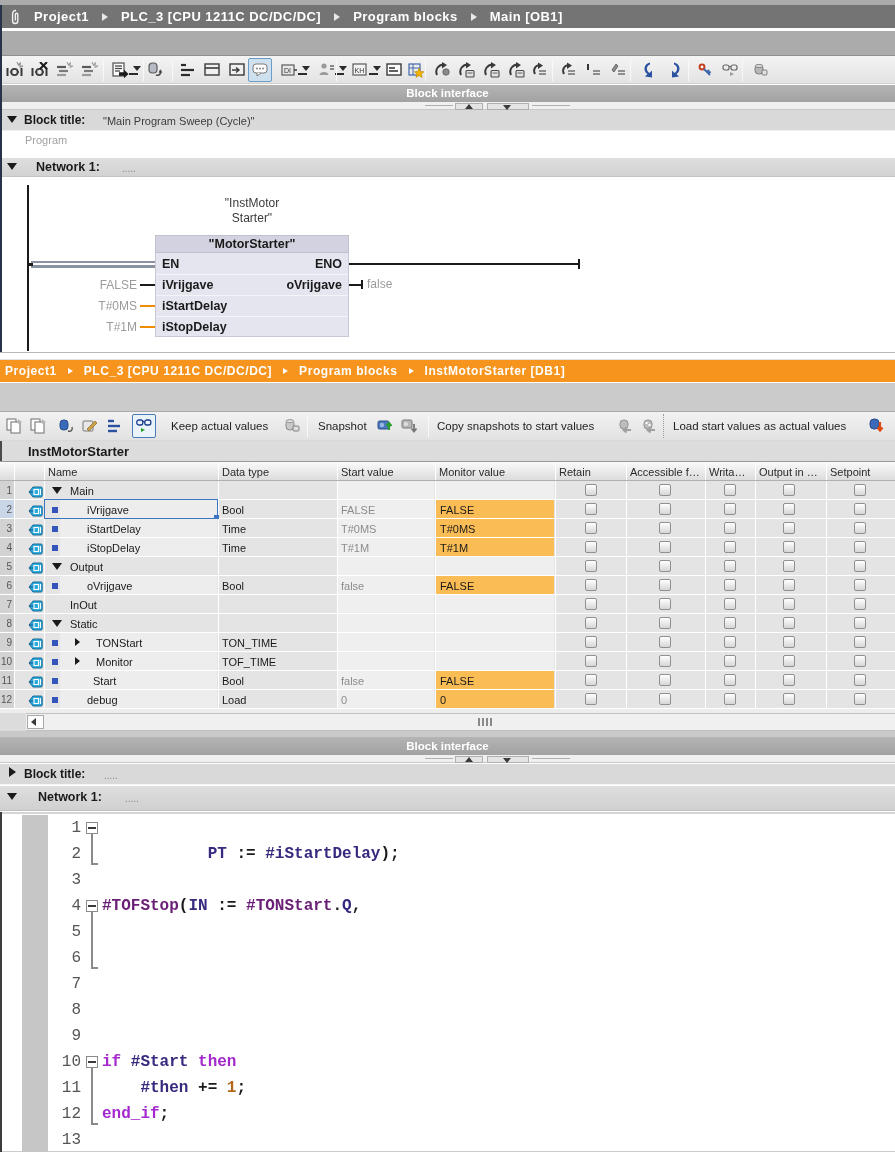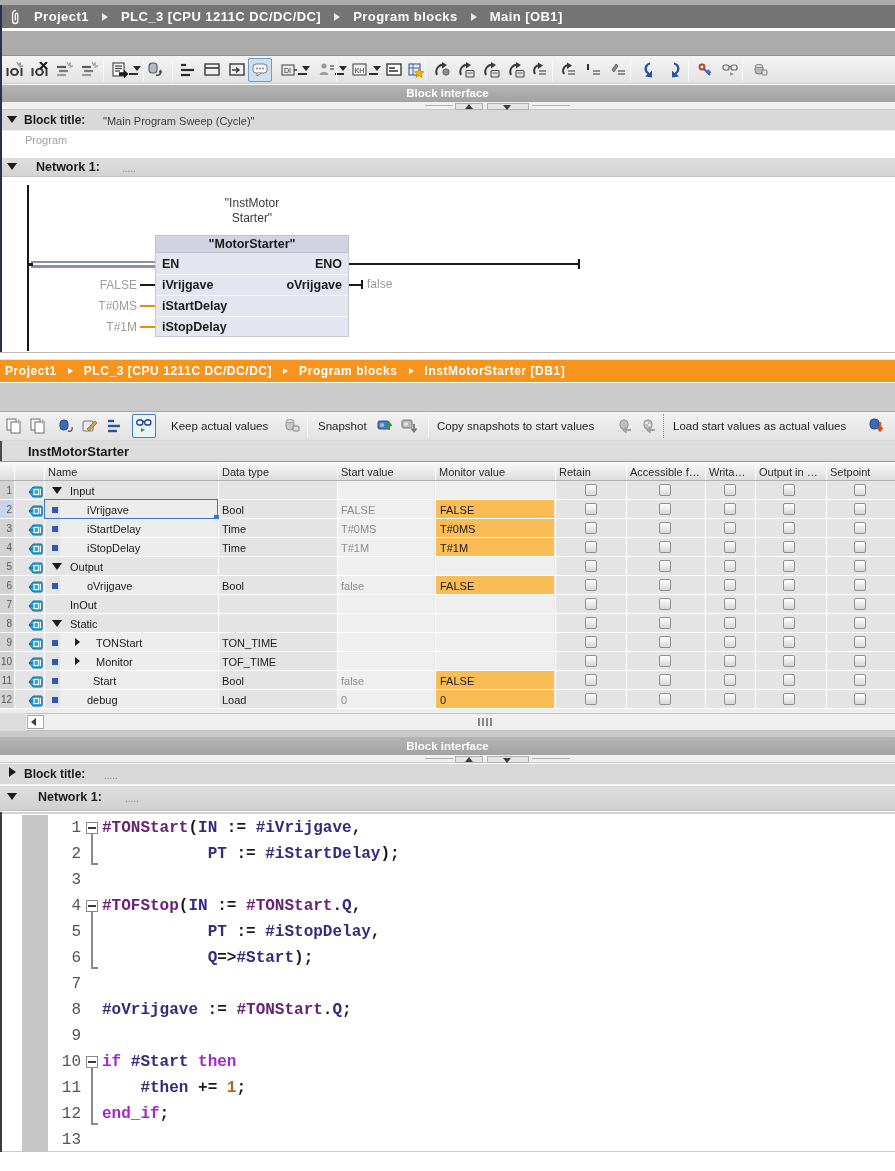--- a/index.html
+++ b/index.html
@@ -358,21 +358,21 @@
 <div style="position:absolute;left:0px;top:481px;width:12px;height:18px;text-align:right;font-size:10px;color:#555;line-height:19px;">1</div>
 <div style="position:absolute;left:338px;top:481px;width:96px;height:18px;background:#efefef;"></div>
 <div style="position:absolute;left:436px;top:481px;width:118px;height:18px;background:#efefef;"></div>
 <div style="position:absolute;left:28px;top:484px;"><svg width="15" height="12">
         <path d="M5 1 L13 1 Q14.2 1 14.2 2.2 L14.2 9.8 Q14.2 11 13 11 L5 11 L1 6 Z" fill="#29a8dc" stroke="#1a6a96" stroke-width="1"></path>
         <rect x="6" y="3.5" width="4.5" height="5" fill="none" stroke="#fff" stroke-width="1.1"></rect>
         <line x1="12.4" y1="3" x2="12.4" y2="9" stroke="#fff" stroke-width="1.1"></line>
         <line x1="1.5" y1="6" x2="5" y2="6" stroke="#1a6a96" stroke-width="1.4"></line>
       </svg></div>
 <div style="position:absolute;left:52px;top:487px;width:0px;height:0px;border-left:5px solid transparent;border-right:5px solid transparent;border-top:7px solid #1a1a1a;"></div>
-<div style="position:absolute;left:70px;top:484px;font-size:11px;color:#1a1a1a;white-space:pre;line-height:14px;">Input</div>
+<div style="position:absolute;left:70px;top:484px;font-size:11px;color:#1a1a1a;white-space:pre;line-height:14px;">Main</div>
 <div style="position:absolute;left:14px;top:481px;width:1px;height:18px;background:#fff;"></div>
 <div style="position:absolute;left:44px;top:481px;width:1px;height:18px;background:#fff;"></div>
 <div style="position:absolute;left:218px;top:481px;width:1px;height:18px;background:#fff;"></div>
 <div style="position:absolute;left:337px;top:481px;width:1px;height:18px;background:#fff;"></div>
 <div style="position:absolute;left:435px;top:481px;width:1px;height:18px;background:#fff;"></div>
 <div style="position:absolute;left:555px;top:481px;width:1px;height:18px;background:#fff;"></div>
 <div style="position:absolute;left:626px;top:481px;width:1px;height:18px;background:#fff;"></div>
 <div style="position:absolute;left:705px;top:481px;width:1px;height:18px;background:#fff;"></div>
 <div style="position:absolute;left:755px;top:481px;width:1px;height:18px;background:#fff;"></div>
 <div style="position:absolute;left:826px;top:481px;width:1px;height:18px;background:#fff;"></div>
@@ -757,26 +757,22 @@
 <div class="mono" style="position:absolute;left:40px;top:893px;width:41px;height:26px;text-align:right;font-size:16px;line-height:26px;color:#555;">4</div>
 <div class="mono" style="position:absolute;left:40px;top:919px;width:41px;height:26px;text-align:right;font-size:16px;line-height:26px;color:#555;">5</div>
 <div class="mono" style="position:absolute;left:40px;top:945px;width:41px;height:26px;text-align:right;font-size:16px;line-height:26px;color:#555;">6</div>
 <div class="mono" style="position:absolute;left:40px;top:971px;width:41px;height:26px;text-align:right;font-size:16px;line-height:26px;color:#555;">7</div>
 <div class="mono" style="position:absolute;left:40px;top:997px;width:41px;height:26px;text-align:right;font-size:16px;line-height:26px;color:#555;">8</div>
 <div class="mono" style="position:absolute;left:40px;top:1023px;width:41px;height:26px;text-align:right;font-size:16px;line-height:26px;color:#555;">9</div>
 <div class="mono" style="position:absolute;left:40px;top:1049px;width:41px;height:26px;text-align:right;font-size:16px;line-height:26px;color:#555;">10</div>
 <div class="mono" style="position:absolute;left:40px;top:1075px;width:41px;height:26px;text-align:right;font-size:16px;line-height:26px;color:#555;">11</div>
 <div class="mono" style="position:absolute;left:40px;top:1101px;width:41px;height:26px;text-align:right;font-size:16px;line-height:26px;color:#555;">12</div>
 <div class="mono" style="position:absolute;left:40px;top:1127px;width:41px;height:26px;text-align:right;font-size:16px;line-height:26px;color:#555;">13</div>
-<div class="mono" style="position:absolute;left:102px;top:815px;font-size:16px;line-height:26px;white-space:pre;font-weight:bold;"><span style="color:#6b2077">#TONStart</span><span style="color:#1a1a1a">(</span><span style="color:#38297f">IN</span><span style="color:#1a1a1a"> := </span><span style="color:#38297f">#iVrijgave</span><span style="color:#1a1a1a">,</span></div>
 <div class="mono" style="position:absolute;left:102px;top:841px;font-size:16px;line-height:26px;white-space:pre;font-weight:bold;"><span style="color:#1a1a1a">           </span><span style="color:#38297f">PT</span><span style="color:#1a1a1a"> := </span><span style="color:#38297f">#iStartDelay</span><span style="color:#1a1a1a">);</span></div>
 <div class="mono" style="position:absolute;left:102px;top:893px;font-size:16px;line-height:26px;white-space:pre;font-weight:bold;"><span style="color:#6b2077">#TOFStop</span><span style="color:#1a1a1a">(</span><span style="color:#38297f">IN</span><span style="color:#1a1a1a"> := </span><span style="color:#6b2077">#TONStart</span><span style="color:#1a1a1a">.</span><span style="color:#38297f">Q</span><span style="color:#1a1a1a">,</span></div>
-<div class="mono" style="position:absolute;left:102px;top:919px;font-size:16px;line-height:26px;white-space:pre;font-weight:bold;"><span style="color:#1a1a1a">           </span><span style="color:#38297f">PT</span><span style="color:#1a1a1a"> := </span><span style="color:#38297f">#iStopDelay</span><span style="color:#1a1a1a">,</span></div>
-<div class="mono" style="position:absolute;left:102px;top:945px;font-size:16px;line-height:26px;white-space:pre;font-weight:bold;"><span style="color:#1a1a1a">           </span><span style="color:#38297f">Q</span><span style="color:#1a1a1a">=&gt;</span><span style="color:#38297f">#Start</span><span style="color:#1a1a1a">);</span></div>
-<div class="mono" style="position:absolute;left:102px;top:997px;font-size:16px;line-height:26px;white-space:pre;font-weight:bold;"><span style="color:#38297f">#oVrijgave</span><span style="color:#1a1a1a"> := </span><span style="color:#6b2077">#TONStart</span><span style="color:#1a1a1a">.</span><span style="color:#38297f">Q</span><span style="color:#1a1a1a">;</span></div>
 <div class="mono" style="position:absolute;left:102px;top:1049px;font-size:16px;line-height:26px;white-space:pre;font-weight:bold;"><span style="color:#a428ce">if</span><span style="color:#1a1a1a"> </span><span style="color:#38297f">#Start</span><span style="color:#1a1a1a"> </span><span style="color:#a428ce">then</span></div>
 <div class="mono" style="position:absolute;left:102px;top:1075px;font-size:16px;line-height:26px;white-space:pre;font-weight:bold;"><span style="color:#1a1a1a">    </span><span style="color:#38297f">#then</span><span style="color:#1a1a1a"> += </span><span style="color:#b26818">1</span><span style="color:#1a1a1a">;</span></div>
 <div class="mono" style="position:absolute;left:102px;top:1101px;font-size:16px;line-height:26px;white-space:pre;font-weight:bold;"><span style="color:#a428ce">end_if</span><span style="color:#1a1a1a">;</span></div>
 <div style="position:absolute;left:86px;top:822px;width:12px;height:12px;background:#fff;border:1px solid #8a8a8a;"></div>
 <div style="position:absolute;left:88px;top:827px;width:8px;height:1.5px;background:#3a3a3a;"></div>
 <div style="position:absolute;left:91px;top:834px;width:1.5px;height:29px;background:#8a8a8a;"></div>
 <div style="position:absolute;left:91px;top:863px;width:7px;height:1.5px;background:#8a8a8a;"></div>
 <div style="position:absolute;left:86px;top:900px;width:12px;height:12px;background:#fff;border:1px solid #8a8a8a;"></div>
 <div style="position:absolute;left:88px;top:905px;width:8px;height:1.5px;background:#3a3a3a;"></div>
 <div style="position:absolute;left:91px;top:912px;width:1.5px;height:55px;background:#8a8a8a;"></div>

